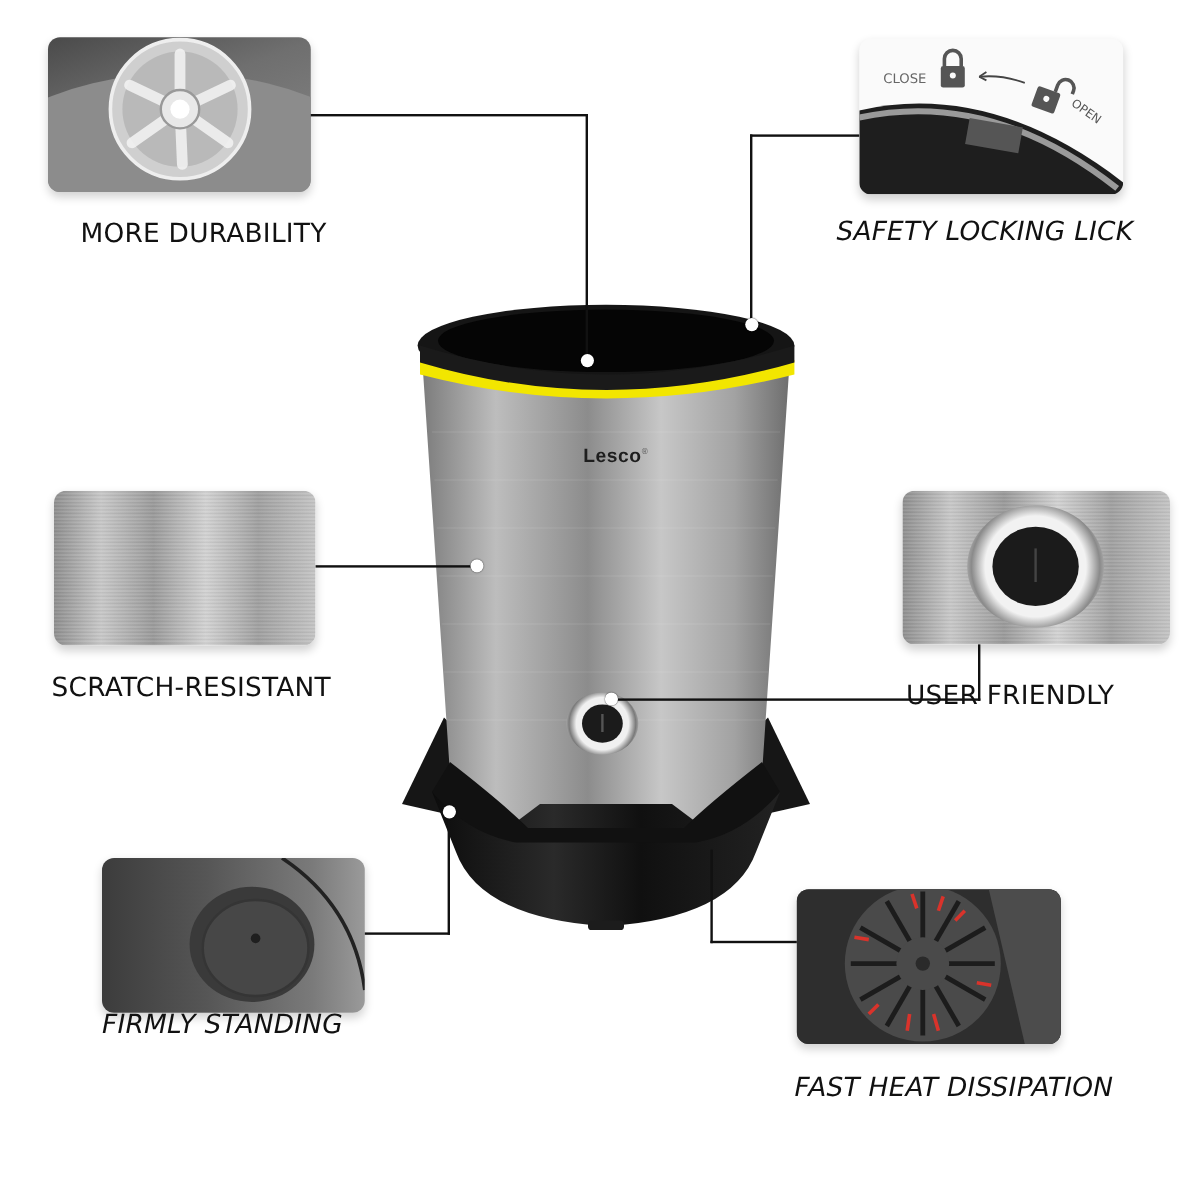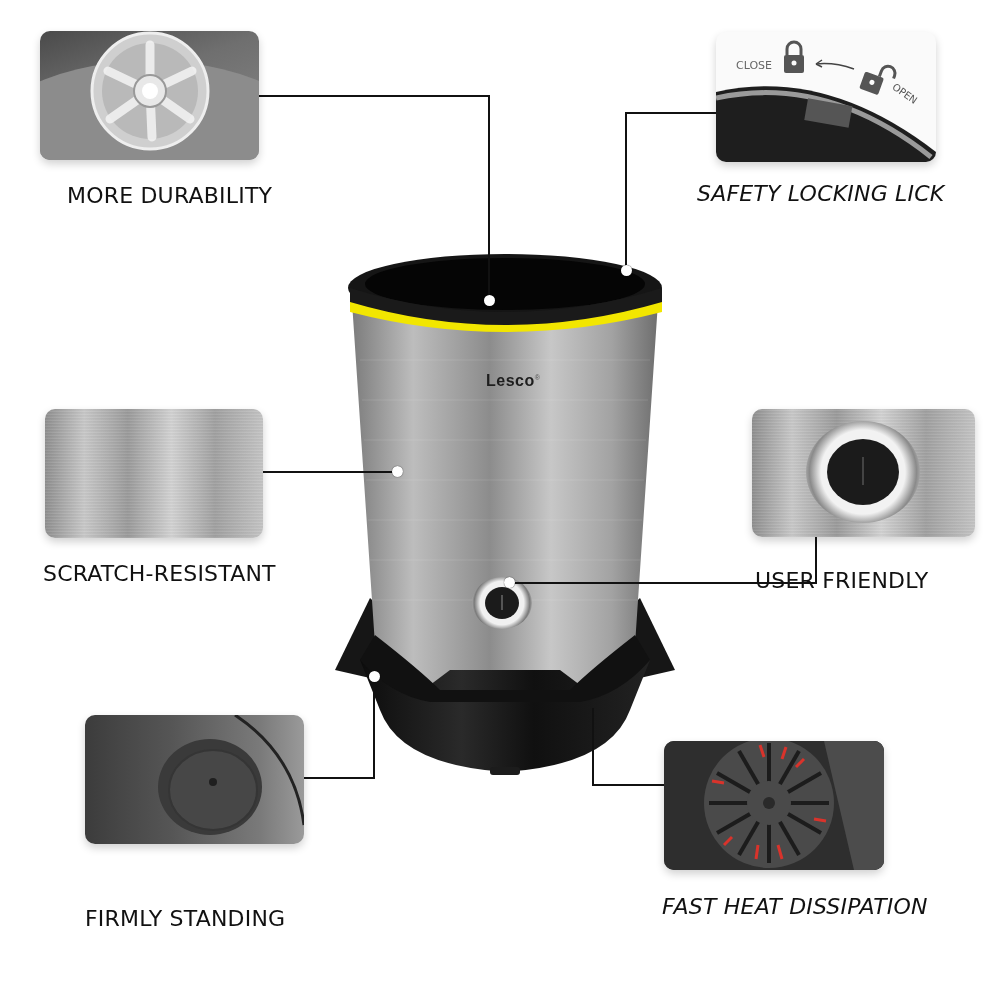--- a/index.html
+++ b/index.html
@@ -77,21 +77,21 @@
 <div class="label" style="left:755px;top:568px;">USER FRIENDLY</div>
 
 <div class="card" style="left:85px;top:715px;width:219px;height:129px;background:linear-gradient(90deg,#3c3c3c 0%,#565656 40%,#7a7a7a 80%,#9a9a9a 100%);">
   <svg width="219" height="129" viewBox="0 0 219 129">
     <path d="M150,0 Q210,40 219,110" fill="none" stroke="#222" stroke-width="3"></path>
     <ellipse cx="125" cy="72" rx="52" ry="48" fill="#3a3a3a"></ellipse>
     <ellipse cx="128" cy="75" rx="44" ry="40" fill="#474747" stroke="#353535" stroke-width="2"></ellipse>
     <circle cx="128" cy="67" r="4" fill="#1f1f1f"></circle>
   </svg>
 </div>
-<div class="label" style="left:85px;top:906px;">FIRMLY STANDING</div>
+<div class="label" style="left:85px;top:842px;font-style:italic;">FIRMLY STANDING</div>
 
 <div class="card" style="left:664px;top:741px;width:220px;height:129px;background:#3a3a3a;">
   <svg width="220" height="129" viewBox="0 0 220 129">
     <rect x="0" y="0" width="220" height="129" fill="#2e2e2e"></rect>
     <path d="M160,0 L220,0 L220,129 L190,129 Z" fill="#4c4c4c"></path>
     <circle cx="105" cy="62" r="65" fill="#4a4a4a"></circle>
     <g stroke="#1c1c1c" stroke-width="4">
       <line x1="105" y1="62" x2="105" y2="2"></line>
         <line x1="105" y1="62" x2="135" y2="10"></line>
       <line x1="105" y1="62" x2="157" y2="32"></line>

